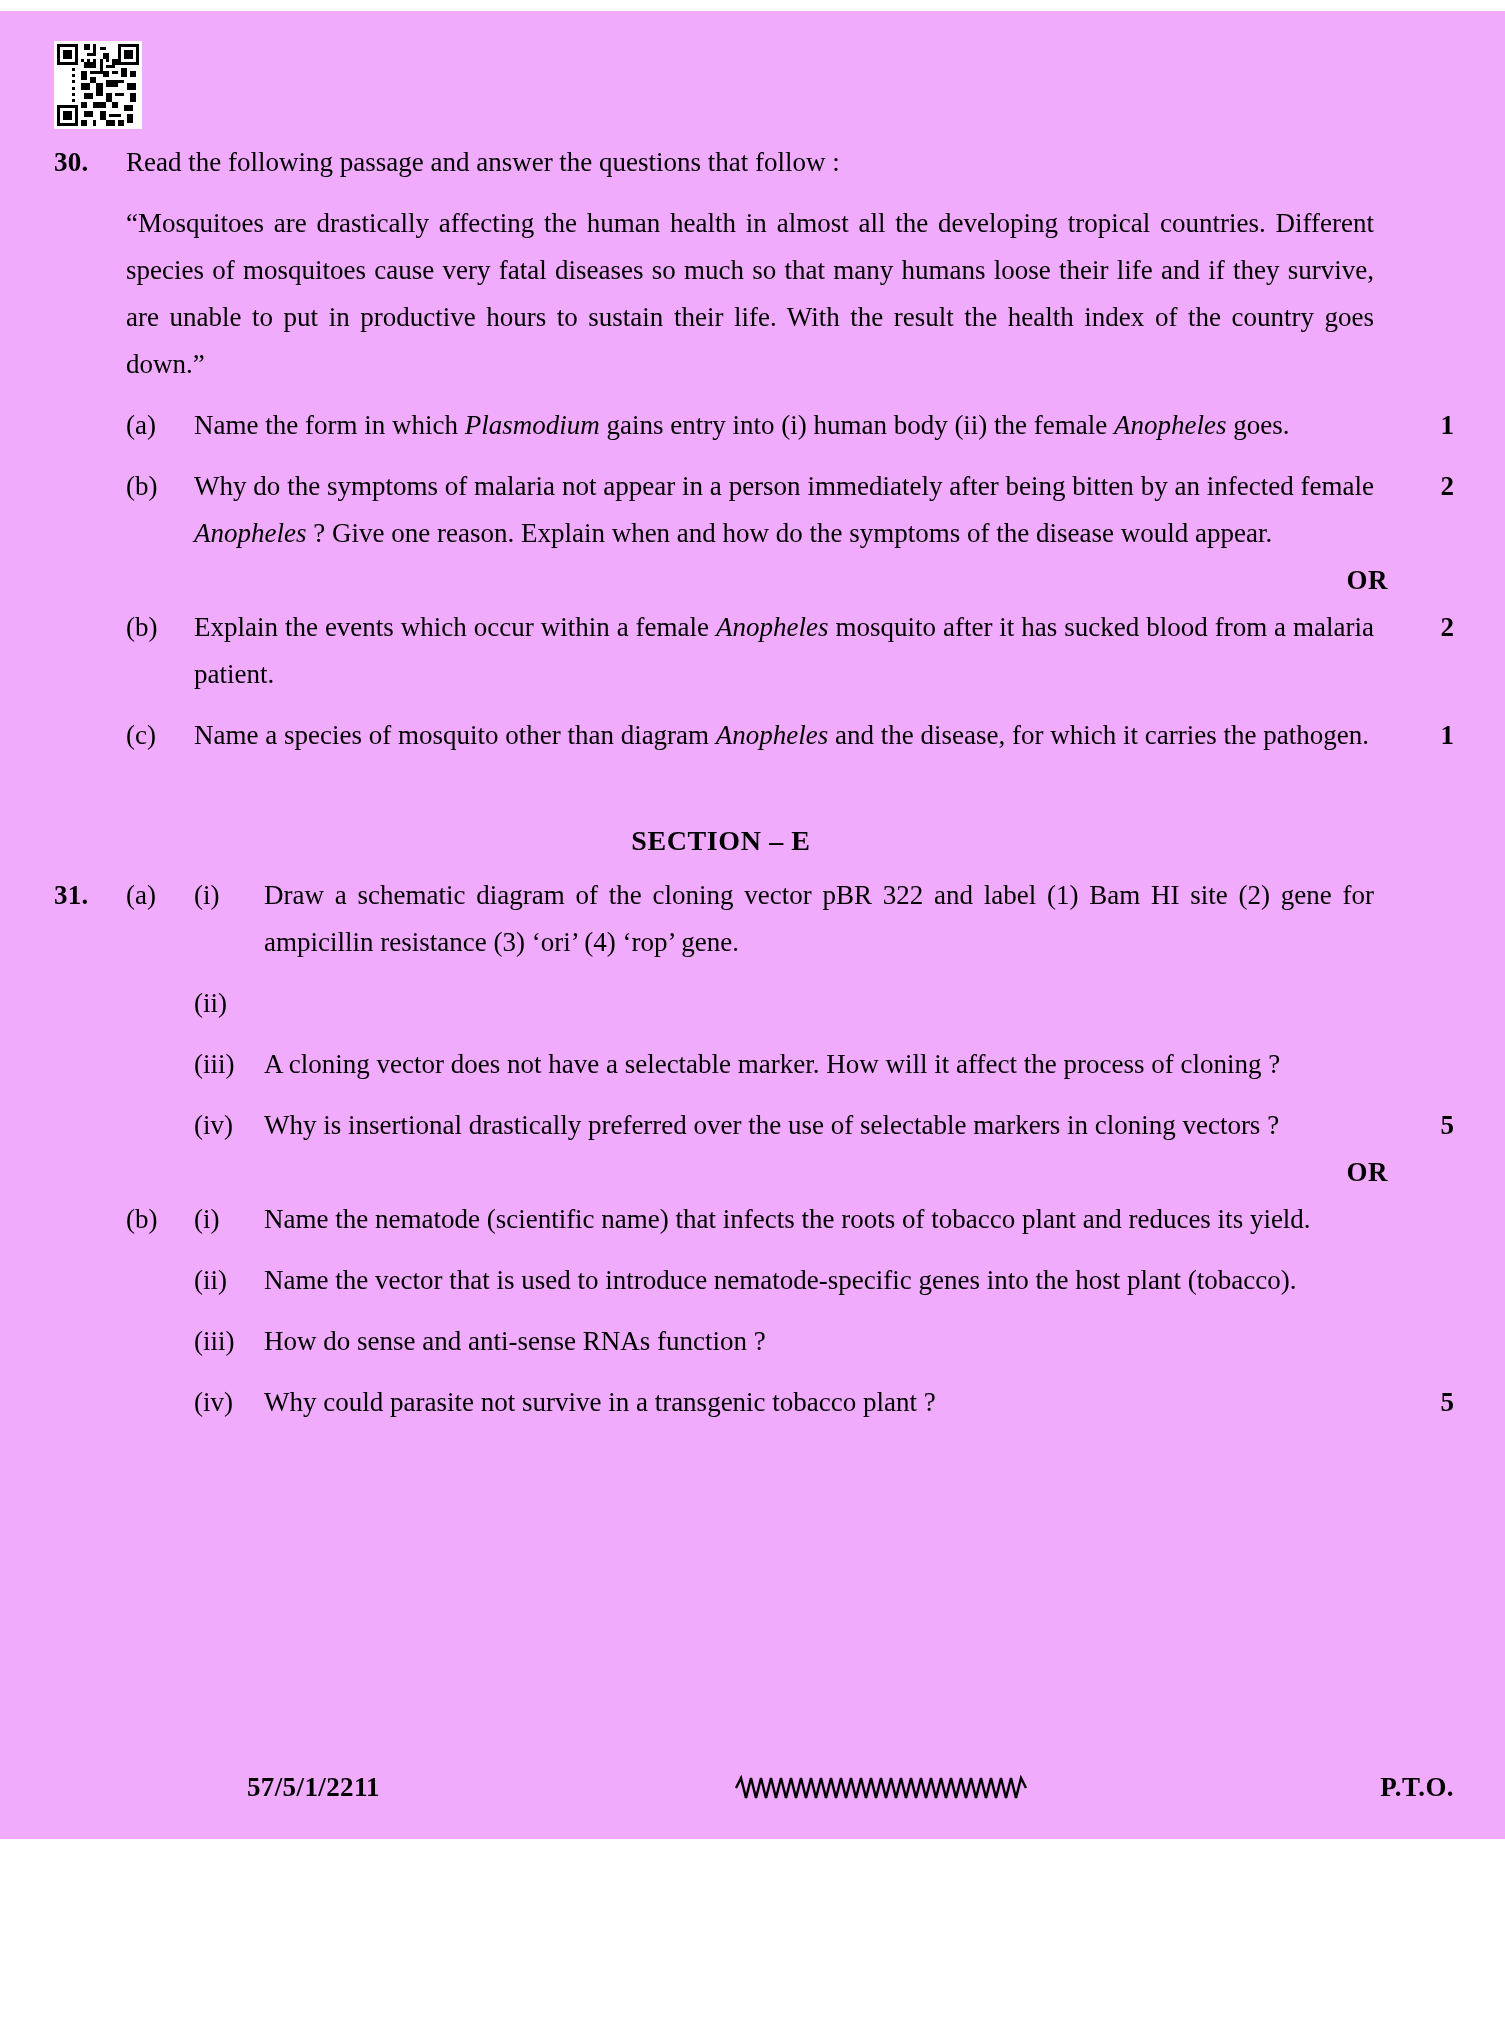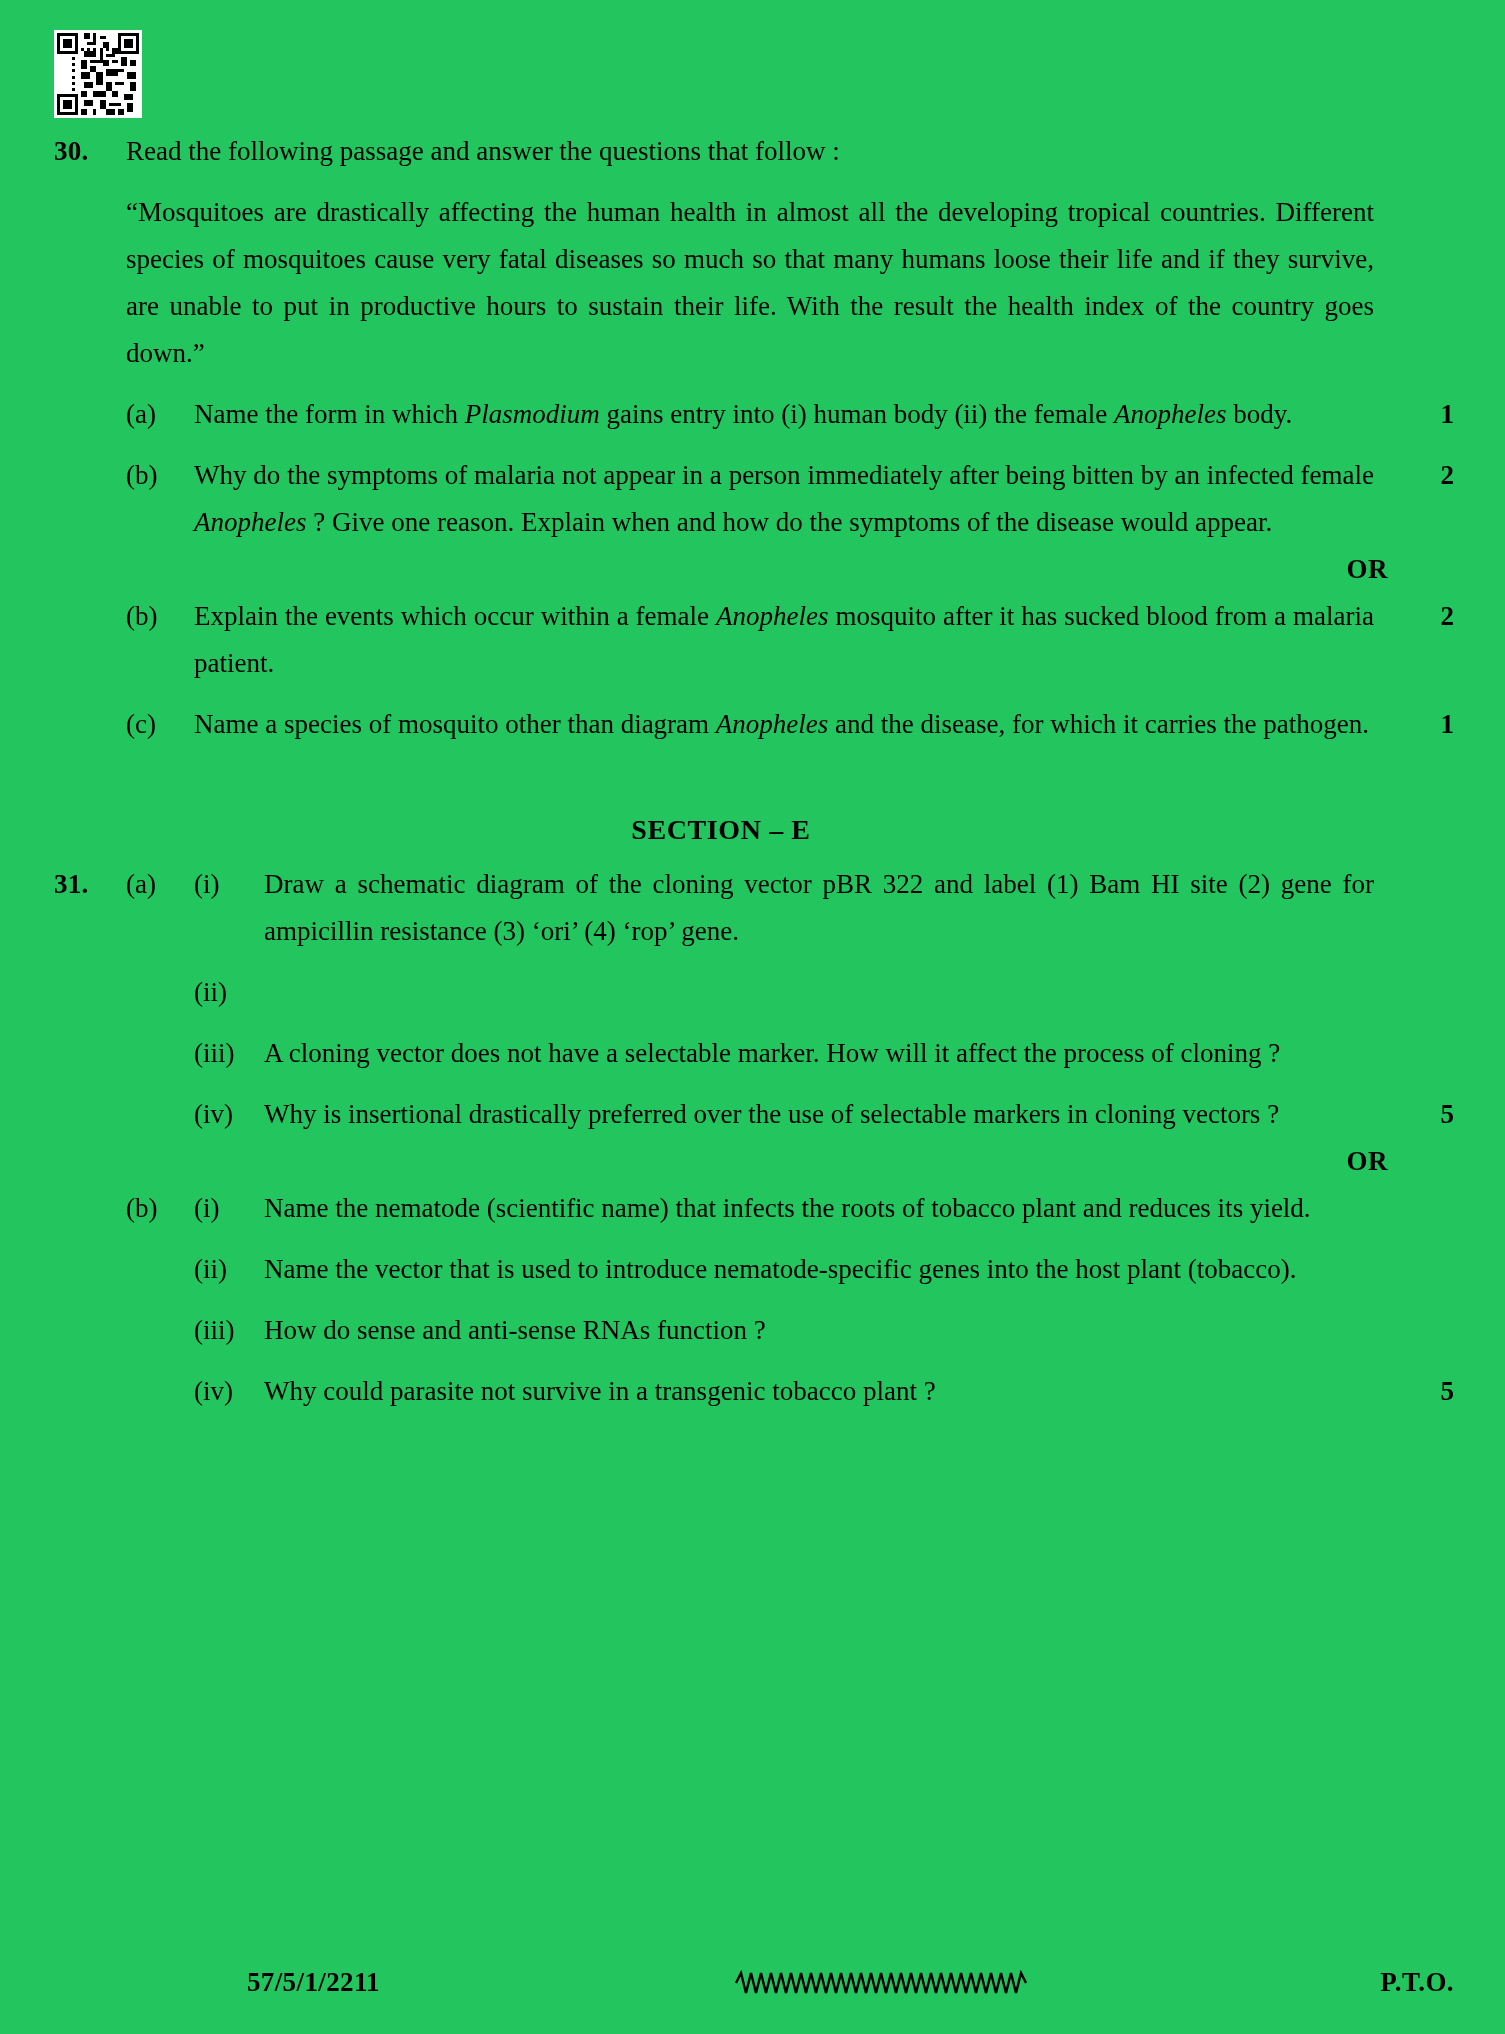--- a/index.html
+++ b/index.html
@@ -3,26 +3,27 @@
 <meta charset="utf-8">
 <style>
   html, body {
     margin: 0;
     padding: 0;
     background: #ffffff;
   }
   .page {
     position: relative;
     width: 1505px;
-    height: 2034px;
-    background: #22c55e;
+    height: 1828px;
+    background: #f0abfc;
     font-family: "Liberation Serif", "DejaVu Serif", serif;
     color: #000000;
     box-sizing: border-box;
     overflow: hidden;
+    margin-top: 11px;
   }
 
   
   .qr-wrap {
     position: absolute;
     left: 54px;
     top: 30px;
     width: 88px;
     height: 88px;
   }
@@ -222,21 +223,21 @@
       <div class="num-col"></div>
       <div class="body-col">“Mosquitoes are drastically affecting the human health in almost all the developing tropical countries. Different species of mosquitoes cause very fatal diseases so much so that many humans loose their life and if they survive, are unable to put in productive hours to sustain their life. With the result the health index of the country goes down.”</div>
       <div class="marks-col"></div>
     </div>
 
     <div class="spacer-14"></div>
 
     <div class="qrow">
       <div class="num-col"></div>
       <div class="lbl-col">(a)</div>
-      <div class="body-col"><span>Name the form in which </span><em class="sci">Plasmodium</em><span> gains entry into (i) human body (ii) the female </span><em class="sci">Anopheles</em><span> body.</span></div>
+      <div class="body-col"><span>Name the form in which </span><em class="sci">Plasmodium</em><span> gains entry into (i) human body (ii) the female </span><em class="sci">Anopheles</em><span> goes.</span></div>
       <div class="marks-col">1</div>
     </div>
 
     <div class="spacer-14"></div>
 
     <div class="qrow">
       <div class="num-col"></div>
       <div class="lbl-col">(b)</div>
       <div class="body-col"><span>Why do the symptoms of malaria not appear in a person immediately after being bitten by an infected female </span><em class="sci">Anopheles</em><span> ? Give one reason. Explain when and how do the symptoms of the disease would appear.</span></div>
       <div class="marks-col">2</div>

